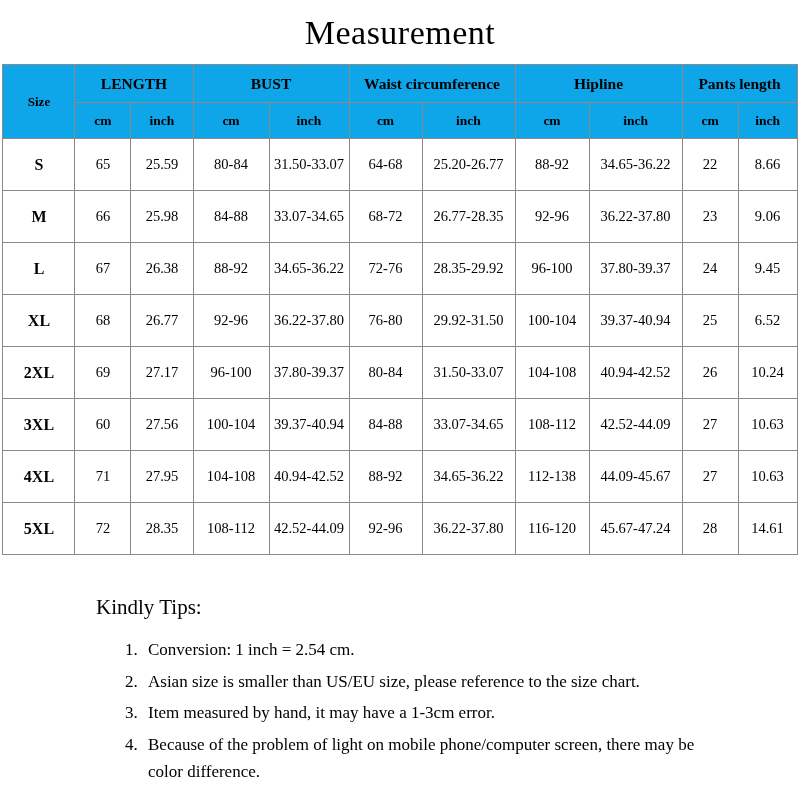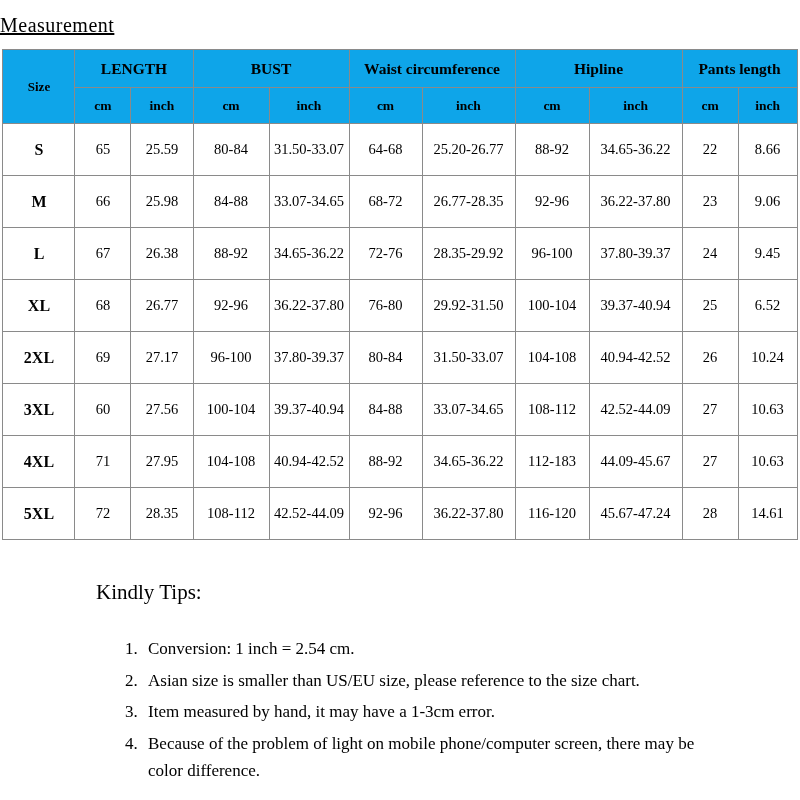--- a/index.html
+++ b/index.html
@@ -14,27 +14,26 @@
     color: #000000;
     overflow: hidden;
   }
   .page {
     width: 800px;
     height: 800px;
     position: relative;
     box-sizing: border-box;
   }
   .title {
-    text-align: left;
-    font-size: 20px;
+    text-align: center;
+    font-size: 34px;
     font-weight: normal;
     letter-spacing: 0.5px;
     padding-top: 14px;
     padding-bottom: 12px;
-    text-decoration: underline;
   }
   table.size-table {
     border-collapse: collapse;
     width: 794px;
     margin: 0 auto;
     table-layout: fixed;
   }
   table.size-table th,
   table.size-table td {
     border: 1px solid #8a8a8a;
@@ -76,21 +75,21 @@
   col.c-in-h   { width: 93px; }
   col.c-cm-p   { width: 56px; }
   col.c-in-p   { width: 59px; }
 
   .tips {
     margin: 40px 0 0 96px;
     width: 640px;
   }
   .tips-title {
     font-size: 21px;
-    margin-bottom: 30px;
+    margin-bottom: 16px;
   }
   ol.tips-list {
     margin: 16px;
     padding-left: 30px;
     font-size: 17px;
     line-height: 1.62;
   }
   ol.tips-list li {
     padding-left: 6px;
     margin-bottom: 4px;
@@ -219,21 +218,21 @@
         <td>10.63</td>
       </tr>
       <tr>
         <td class="size-cell">4XL</td>
         <td>71</td>
         <td>27.95</td>
         <td>104-108</td>
         <td>40.94-42.52</td>
         <td>88-92</td>
         <td>34.65-36.22</td>
-        <td>112-183</td>
+        <td>112-138</td>
         <td>44.09-45.67</td>
         <td>27</td>
         <td>10.63</td>
       </tr>
       <tr>
         <td class="size-cell">5XL</td>
         <td>72</td>
         <td>28.35</td>
         <td>108-112</td>
         <td>42.52-44.09</td>

